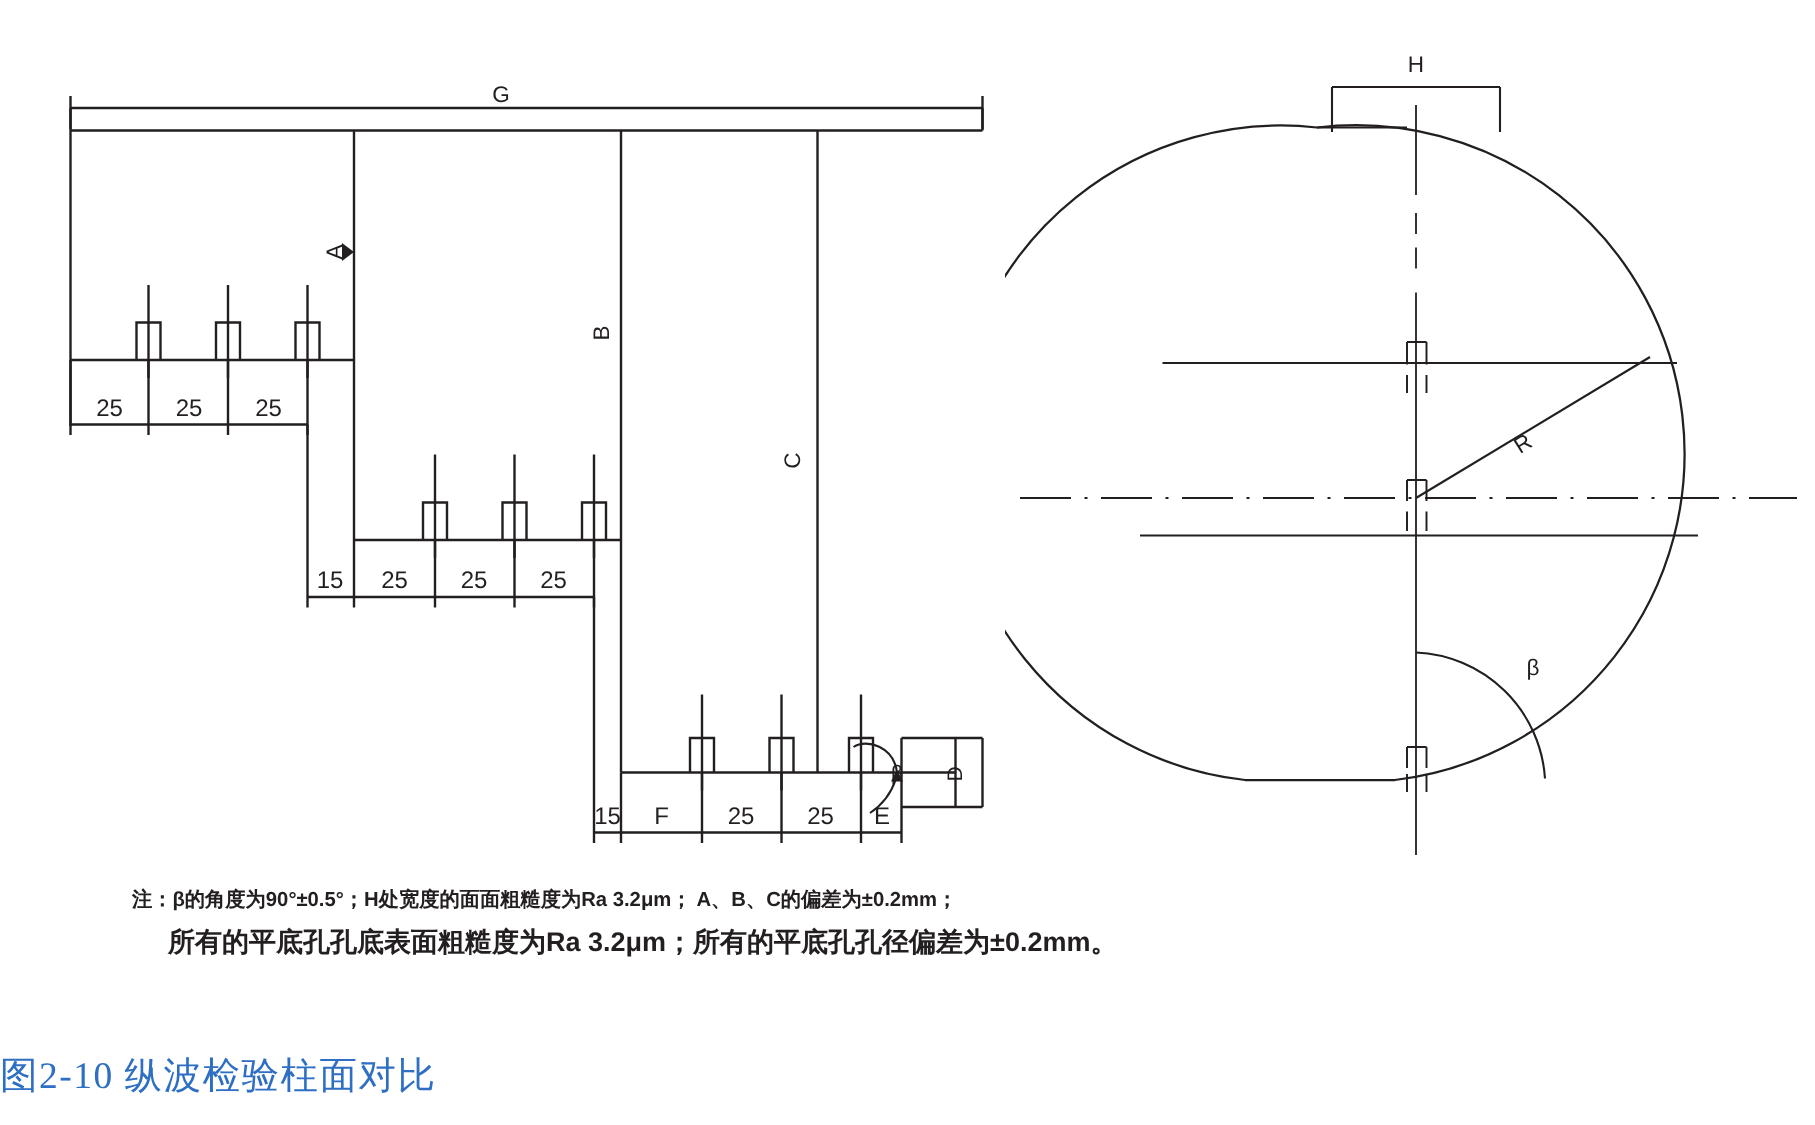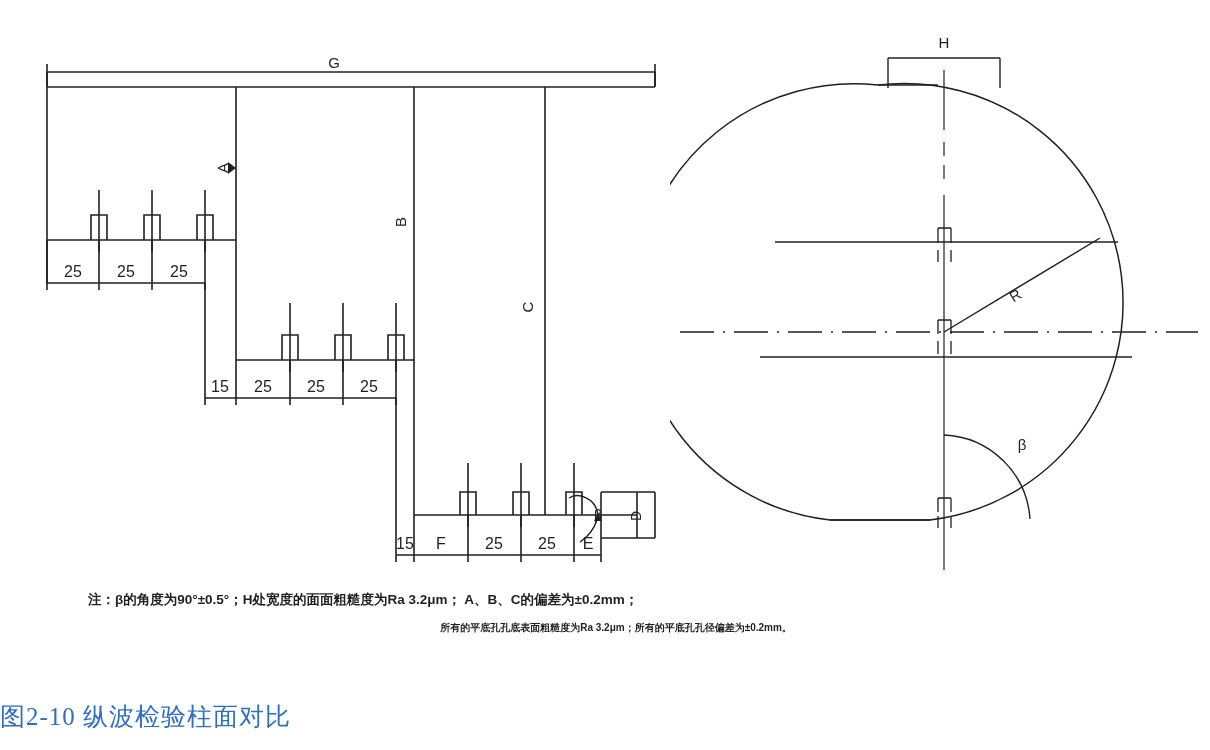--- a/index.html
+++ b/index.html
@@ -172,20 +172,20 @@
 
     <text class="txt" x="274" y="48" font-size="15" fill="#231f20" text-anchor="middle">H</text>
 
     <text class="txt" x="348" y="300" font-size="15" fill="#231f20" text-anchor="middle" transform="rotate(-32 348 300)">R</text>
 
     <text class="txt" x="352" y="450" font-size="15" fill="#231f20" text-anchor="middle">β</text>
   </svg>
 
   <div style="position:absolute;left:0;top:586px;width:1120px;">
     <div style="font-size:13.5px;color:#231f20;letter-spacing:0px;padding-left:88px;line-height:28px;font-weight:bold;">注：β的角度为90°±0.5°；H处宽度的面面粗糙度为Ra 3.2μm；   A、B、C的偏差为±0.2mm；</div>
-    <div style="font-size:10px;color:#231f20;letter-spacing:0px;padding-left:112px;line-height:28px;font-weight:bold;text-align:center;">所有的平底孔孔底表面粗糙度为Ra 3.2μm；所有的平底孔孔径偏差为±0.2mm。</div>
+    <div style="font-size:18px;color:#231f20;letter-spacing:0px;padding-left:112px;line-height:28px;font-weight:bold;">所有的平底孔孔底表面粗糙度为Ra 3.2μm；所有的平底孔孔径偏差为±0.2mm。</div>
   </div>
 
   <div style="position:absolute;left:0;top:700px;width:1210px;text-align:left;">
     <span style="font-size:25px;color:#2e6fc4;font-family:'Liberation Serif','DejaVu Serif',serif;letter-spacing:1px;">图2-10   纵波检验柱面对比</span>
   </div>
 
 </div>
 
 </body></html>

